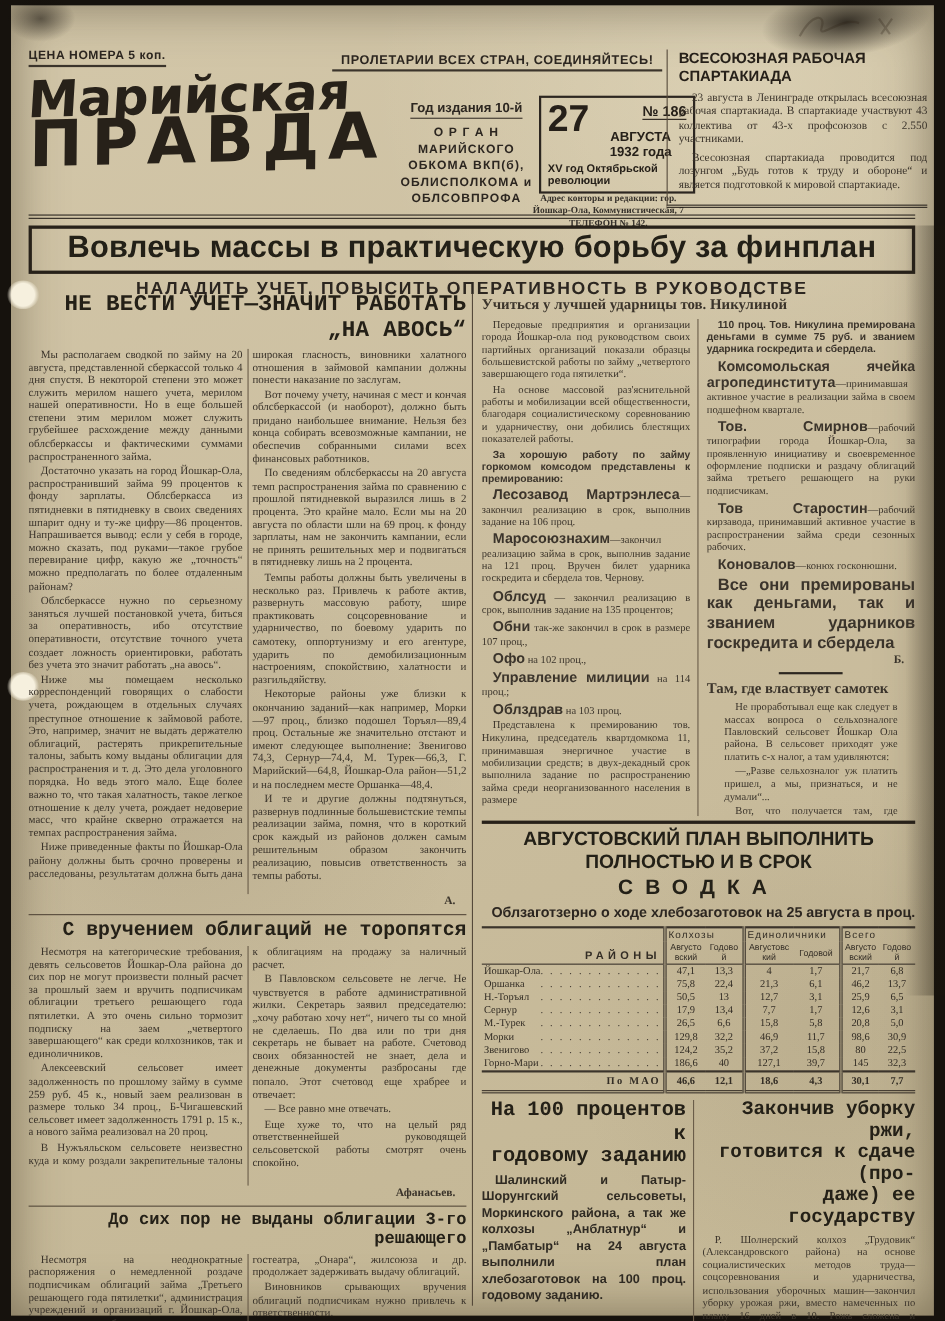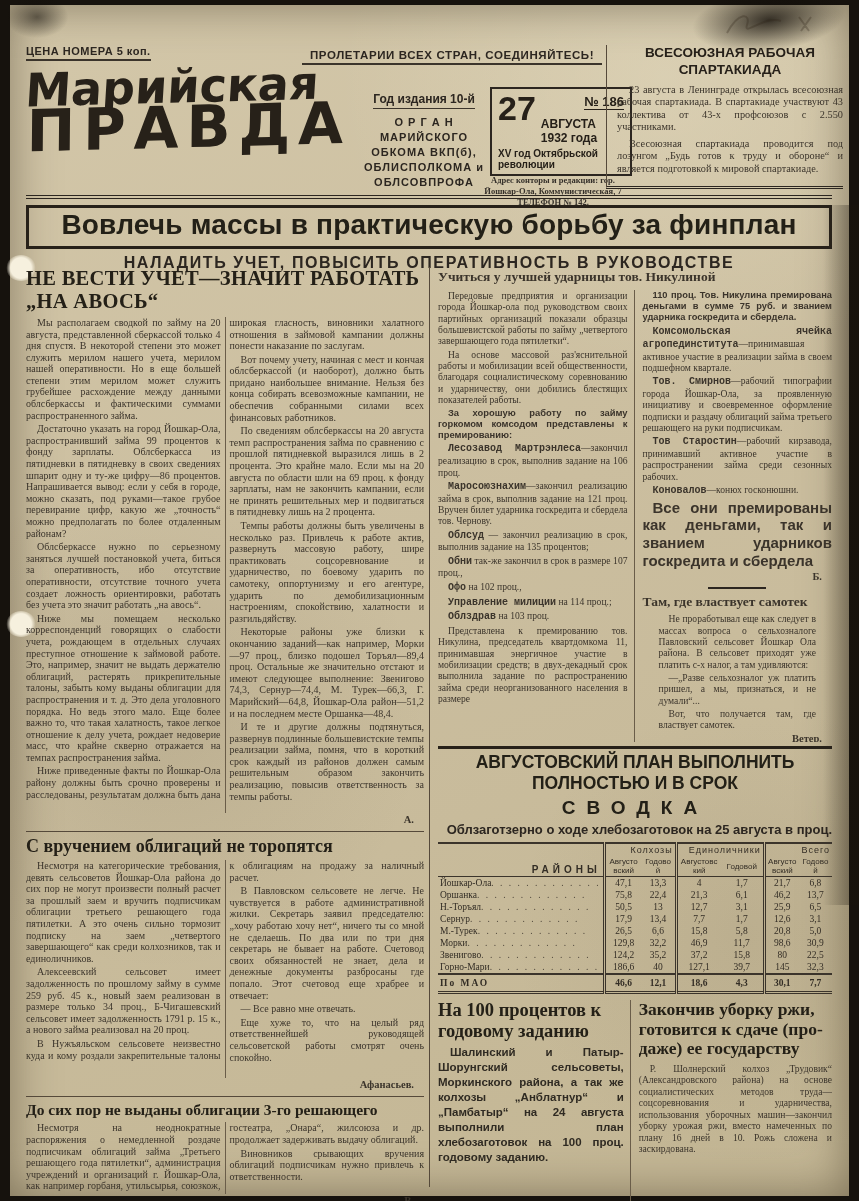--- a/index.html
+++ b/index.html
@@ -39,44 +39,44 @@
 
   .info{position:absolute;left:350px;top:84px;width:128px;text-align:center;color:#2c2620}
   .info .ed{font:bold 12px "Liberation Sans",sans-serif;border-bottom:1px solid #3b342b;display:inline-block;padding-bottom:2px;margin-bottom:7px}
   .info .organ p{margin:0 0 3px;font:bold 11px "Liberation Sans",sans-serif;letter-spacing:1px}
 
   .datebox{position:absolute;left:480px;top:82px;width:126px;border:2px solid #2c2620;padding:3px 6px 4px;color:#262019}
   .db-top{display:flex;align-items:flex-start}
   .db-day{font:bold 34px "Liberation Sans",sans-serif;line-height:.95;margin-right:5px}
   .db-right{flex:1;text-align:right}
   .db-issue{font:bold 13px "Liberation Sans",sans-serif;border-bottom:1px solid #262019;display:inline-block}
-  .db-month{font:bold 12px "Liberation Sans",sans-serif;text-align:left;margin-top:7px}
+  .db-month{font:bold 12px "Liberation Sans",sans-serif;text-align:center;margin-top:7px}
   .db-rev{font:bold 10px "Liberation Sans",sans-serif;margin-top:3px}
   .address{position:absolute;left:462px;top:170px;width:162px;text-align:center;
     font:bold 8.5px "Liberation Serif",serif;line-height:1.3;color:#35302a}
   .address p{margin:0}
 
   .spartakiada{position:absolute;left:596px;top:40px;width:226px;border-left:1px solid #55493a;
     padding:0 0 6px 10px;border-bottom:3px double #2c2620}
-  .sp-title{font:bold 13.5px "Liberation Sans",sans-serif;text-align:center;line-height:1.25;color:#262019;margin-bottom:5px}
+  .sp-title{font:bold 13.5px "Liberation Sans",sans-serif;text-align:left;line-height:1.25;color:#262019;margin-bottom:5px}
   .sp-body p{margin:0 0 4px;font-size:10.3px;line-height:1.22;text-align:justify;text-indent:12px}
 
   .mast-rule{position:absolute;left:16px;top:190px;width:806px;border-top:4px double #2c2620}
 
   .banner{position:absolute;left:16px;top:200px;width:806px;text-align:center}
   .banner-box{border:3px solid #272119;padding:1px 4px 5px;color:#232017;
     font:bold 28px "Liberation Sans",sans-serif;letter-spacing:.2px}
   .banner-sub{margin-top:5px;font:bold 16px "Liberation Sans",sans-serif;letter-spacing:1.6px;color:#2c2620}
 
   .main{position:absolute;left:16px;top:262px;width:806px;height:926px}
   .vdiv{position:absolute;left:403px;top:0;height:920px;width:1px;background:#55493a}
   .leftcol{position:absolute;left:0;top:0;width:398px}
   .rightzone{position:absolute;left:412px;top:0;width:394px}
 
-  h2.art-title{margin:0 0 4px;text-align:left;font-family:Liberation Serif, serif;color:#242017;line-height:1.12}
+  h2.art-title{margin:0 0 4px;text-align:right;font-family:Liberation Mono, monospace;color:#242017;line-height:1.12}
   .t-lead{font-size:20.5px;letter-spacing:.3px}
   .t-oblig{font-size:18px}
   .t-bonds{font-size:15.5px;margin-top:6px}
   .t-udar{font-size:17px;letter-spacing:.2px}
   .t-sub{font-size:13.5px;margin:2px 0 5px}
   .t-samotek{font-size:13.5px;margin:5px 0 3px}
   .t-100{font-size:18.5px}
   .t-rye{font-size:17.5px}
 
   .twocol{column-count:2;column-gap:9px;column-rule:1px solid #6a5d49;
@@ -86,38 +86,38 @@
   .h-art2{height:218px}
   .h-art3{height:72px}
   .sigline{text-align:right;font:bold 10.5px "Liberation Serif",serif;margin:1px 10px 0 0}
 
   .sect{border-top:1px solid #55493a;padding-top:4px;margin-top:6px}
 
   .cols2{display:flex;height:452px;overflow:hidden}
   .cols2 .c{width:50%;font-size:9.6px;line-height:1.18;text-align:justify;padding-right:6px}
   .cols2 .c + .c{border-left:1px solid #6a5d49;padding-left:8px;padding-right:0}
   .cols2 p{margin:0 0 2px;text-indent:10px}
-  .cols2 p.item b{font-family:Liberation Mono, monospace;font-size:10px}
+  .cols2 p.item b{font-family:Liberation Sans, sans-serif;font-size:13px}
   .mini-rule{width:58px;border-top:2px solid #2c2620;margin:5px auto 4px}
 
   .svodka-banner{border-top:3px solid #272119;margin-top:4px;padding-top:3px;text-align:center;
     font:bold 17.5px "Liberation Sans",sans-serif;color:#232017}
   .svodka-title{text-align:center;font:bold 19px "Liberation Sans",sans-serif;letter-spacing:11px;margin-top:3px;color:#232017}
   .svodka-sub{text-align:right;font:bold 13px "Liberation Sans",sans-serif;margin:3px 0 5px;color:#2c2620}
 
   table.sv{width:100%;border-collapse:collapse;color:#332d25;border-top:2px solid #3b342b;border-bottom:3px double #3b342b}
   table.sv th,table.sv td{padding:1px 2px;font-weight:normal}
-  .gh th{font:bold 9px "Liberation Sans",sans-serif;letter-spacing:1px;border-left:3px double #3b342b;text-align:right;padding-top:4px}
+  .gh th{font:bold 9px "Liberation Sans",sans-serif;letter-spacing:1px;border-left:3px double #3b342b;text-align:left;padding-top:4px}
   .gh th:first-child{border-left:none}
   .sh th{font:bold 8px "Liberation Sans",sans-serif;text-align:center;width:44px;word-break:break-word;
     border-bottom:1px solid #3b342b;padding-bottom:3px}
   .sh th.rh{font:bold 10px "Liberation Sans",sans-serif;letter-spacing:4px;text-align:right;width:auto;word-break:normal;vertical-align:bottom}
   .sh th.gsep{border-left:3px double #3b342b}
   table.sv td{font-size:9.5px;text-align:center}
-  table.sv td.rname{display:flex;text-align:left;font-size:9.5px;white-space:nowrap;overflow:hidden}
+  table.sv td.rname{display:flex;text-align:right;font-size:9.5px;white-space:nowrap;overflow:hidden}
   table.sv td:nth-child(2),table.sv td:nth-child(4),table.sv td:nth-child(6){border-left:3px double #3b342b}
   table.sv tr.foot td{border-top:2px solid #3b342b;font-weight:bold;padding:3px 2px}
   .dots{flex:1;overflow:hidden;color:#4a4238}
   .dots::after{content:" . . . . . . . . . . . . ."; letter-spacing:2px}
 
   .bottomrow{display:flex;margin-top:6px;height:208px;overflow:hidden}
   .b-left{width:49%;padding-right:6px}
   .b-right{width:51%;border-left:1px solid #6a5d49;padding-left:8px}
   .b-left .body p{margin:0 0 4px;font:600 11.5px "Liberation Sans",sans-serif;line-height:1.3;text-align:justify;text-indent:12px;color:#2f2a22}
   .b-right .body p{margin:0 0 3px;font-size:9.6px;line-height:1.2;text-align:justify;text-indent:11px}
@@ -388,21 +388,21 @@
                 <span class="dots"></span>
               </td>
               <td>186,6</td>
               <td>40</td>
               <td>127,1</td>
               <td>39,7</td>
               <td>145</td>
               <td>32,3</td>
             </tr>
             <tr class="foot">
-              <td style="text-align: left; letter-spacing: 2px;">По МАО</td>
+              <td style="text-align: right; letter-spacing: 2px;">По МАО</td>
               <td>46,6</td>
               <td>12,1</td>
               <td>18,6</td>
               <td>4,3</td>
               <td>30,1</td>
               <td>7,7</td>
             </tr>
           </tbody>
       </table>
 

